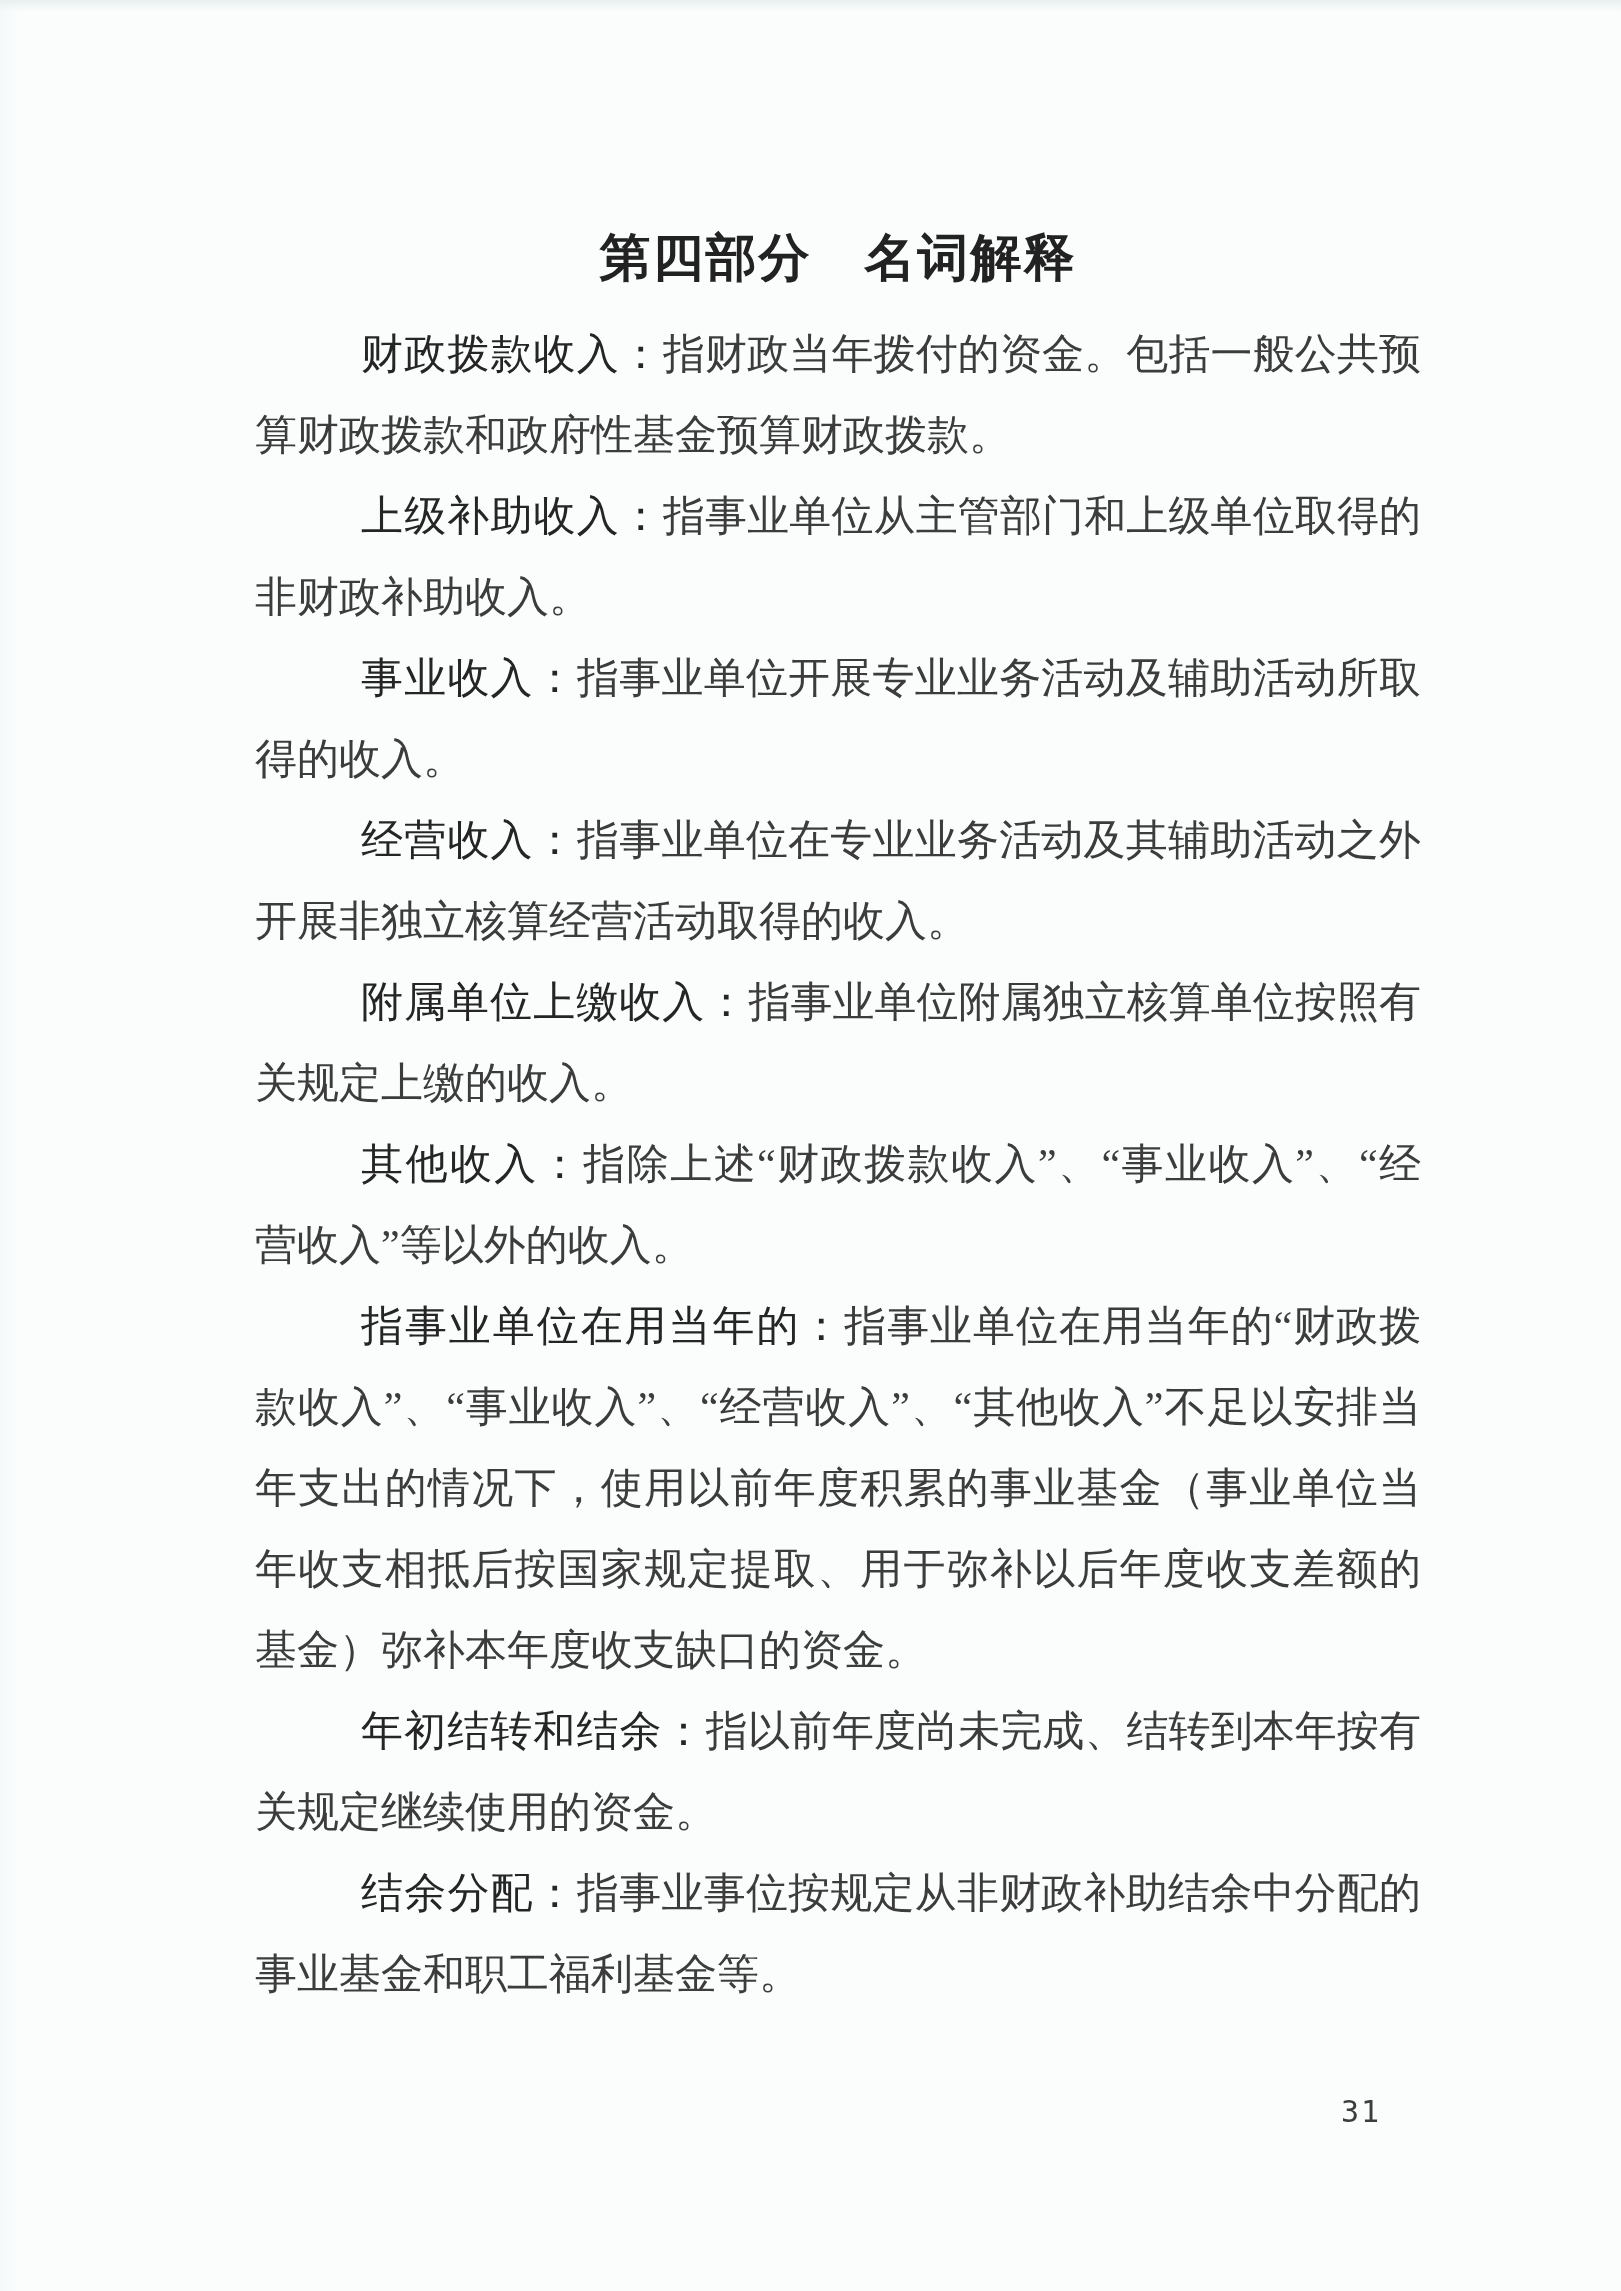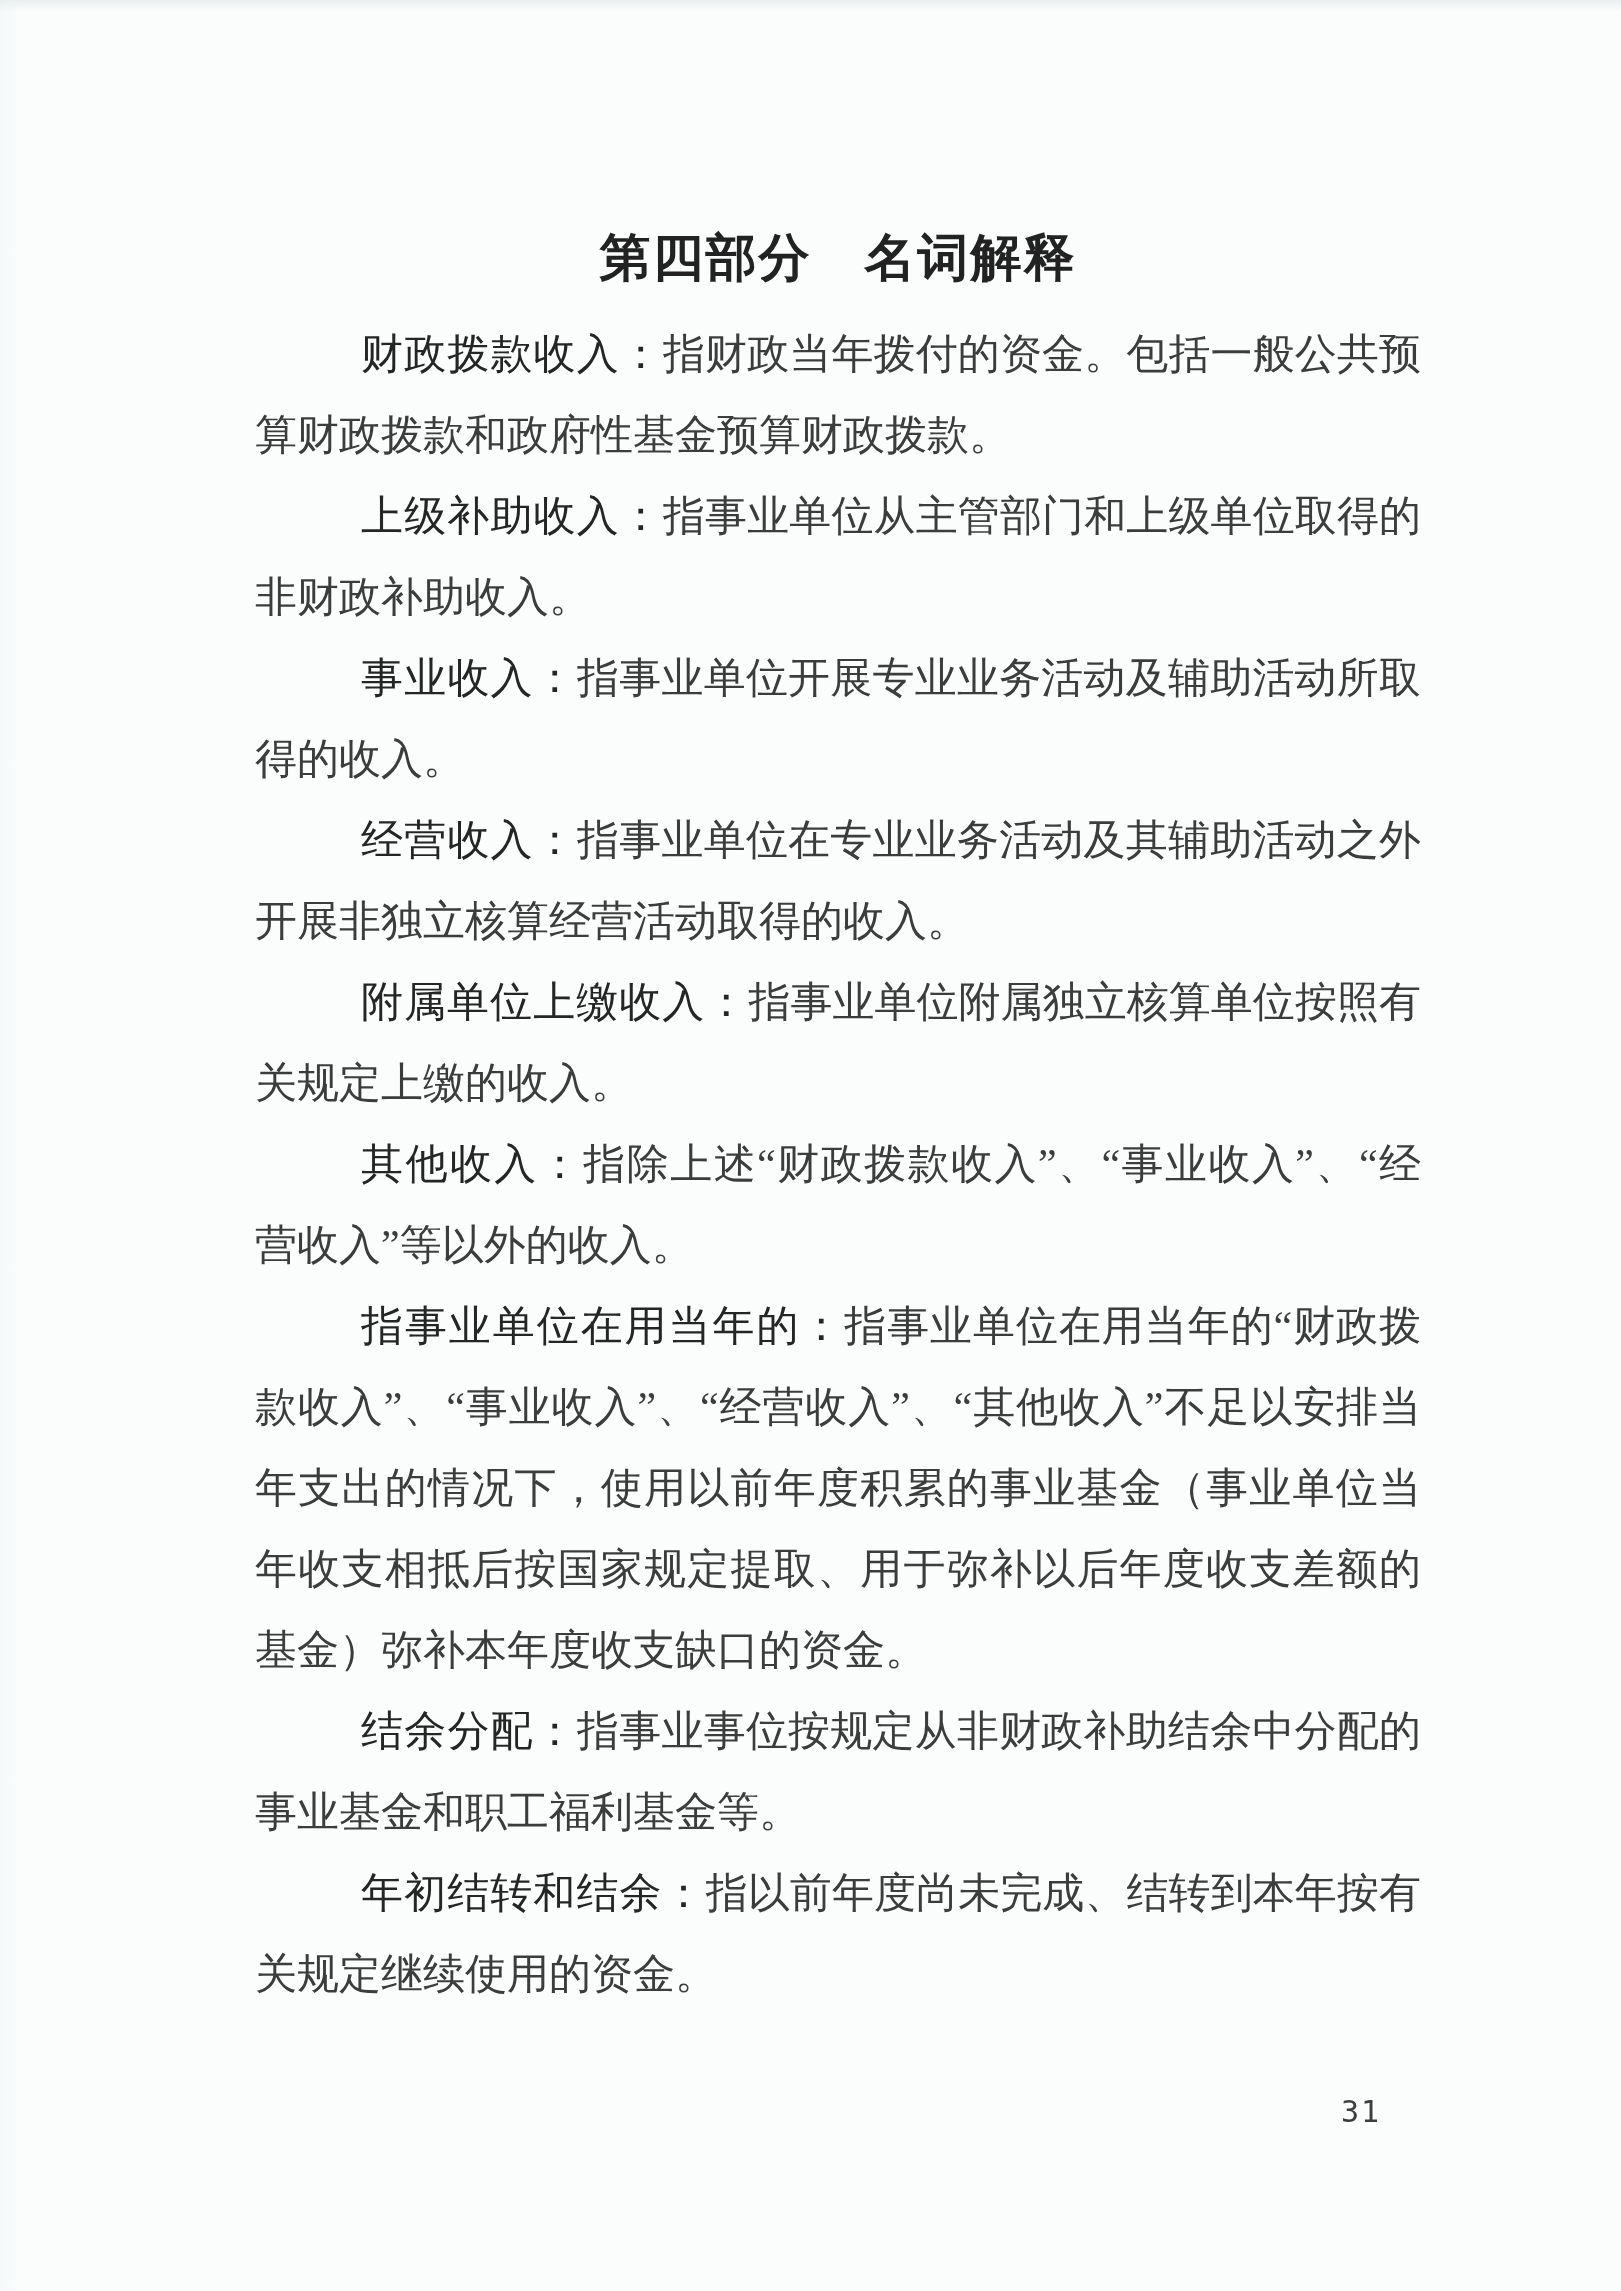--- a/index.html
+++ b/index.html
@@ -84,21 +84,21 @@
     <p class="para"><span class="term">事业收入：</span><span class="def">指事业单位开展专业业务活动及辅助活动所取得的收入。</span></p>
 
     <p class="para"><span class="term">经营收入：</span><span class="def">指事业单位在专业业务活动及其辅助活动之外开展非独立核算经营活动取得的收入。</span></p>
 
     <p class="para"><span class="term">附属单位上缴收入：</span><span class="def">指事业单位附属独立核算单位按照有关规定上缴的收入。</span></p>
 
     <p class="para"><span class="term">其他收入：</span><span class="def">指除上述“财政拨款收入”、“事业收入”、“经营收入”等以外的收入。</span></p>
 
     <p class="para"><span class="term">指事业单位在用当年的：</span><span class="def">指事业单位在用当年的“财政拨款收入”、“事业收入”、“经营收入”、“其他收入”不足以安排当年支出的情况下，使用以前年度积累的事业基金（事业单位当年收支相抵后按国家规定提取、用于弥补以后年度收支差额的基金）弥补本年度收支缺口的资金。</span></p>
 
+    <p class="para"><span class="term">年初结转和结余：</span><span class="def">指以前年度尚未完成、结转到本年按有关规定继续使用的资金。</span></p>
+
     <p class="para"><span class="term">结余分配：</span><span class="def">指事业事位按规定从非财政补助结余中分配的事业基金和职工福利基金等。</span></p>
-
-    <p class="para"><span class="term">年初结转和结余：</span><span class="def">指以前年度尚未完成、结转到本年按有关规定继续使用的资金。</span></p>
 
   </div>
 
   <div class="page-number">31</div>
 </div>
 
 
 </body></html>

